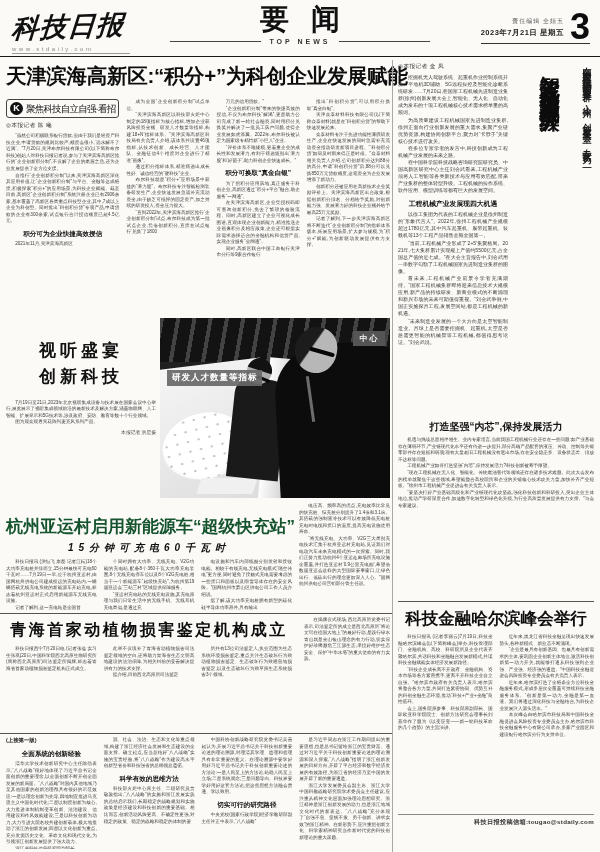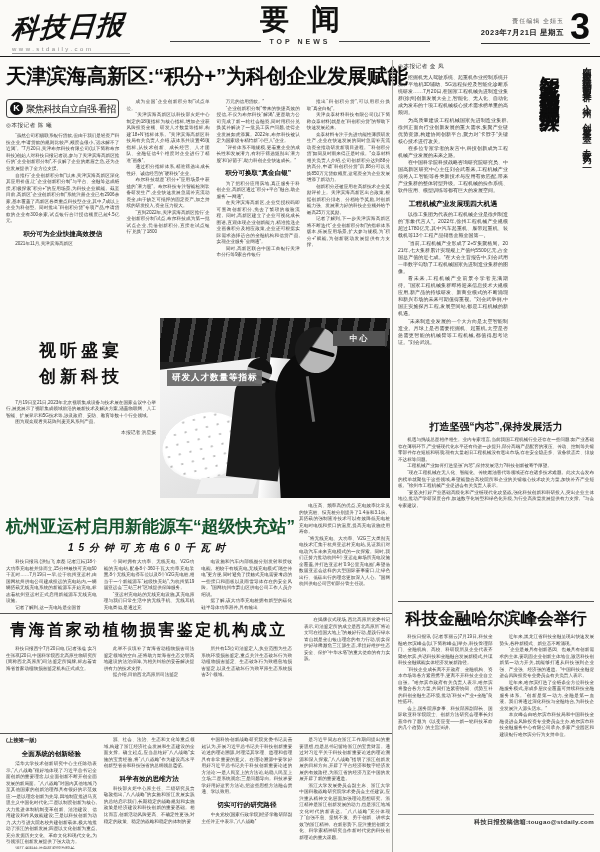--- a/index.html
+++ b/index.html
@@ -54,21 +54,21 @@
     background-size:11px 10px,100% 100%;}
   .ph-stand{position:absolute;left:17%;top:89%;width:56px;height:16px;background:#ededea;transform:skewX(-18deg);}
   .ph-bottle{position:absolute;left:56%;top:72%;width:11px;height:27px;border-radius:4px;background:#9a9a95;opacity:0.75;}
   .ph-person-far{position:absolute;left:31%;top:34%;width:52px;height:100px;background:#1d1d1c;border-radius:16px 16px 0 0;transform:rotate(6deg);}
   .ph-head-far{position:absolute;left:38%;top:22%;width:25px;height:26px;border-radius:50%;background:linear-gradient(#151514 46%,#b3a89d 50%);transform:rotate(18deg);}
   .ph-glass-far{position:absolute;left:41%;top:33%;width:16px;height:3px;background:#0c0c0c;transform:rotate(22deg);}
   .ph-person-near{position:absolute;right:-7%;bottom:-6%;width:56%;height:92%;background:#0f0f0f;border-radius:42% 30% 0 0/30% 20% 0 0;transform:rotate(-3deg);}
   .ph-head-near{position:absolute;right:23%;top:5%;width:42px;height:46px;border-radius:50% 46% 48% 50%;background:linear-gradient(115deg,#1f1f1d 40%,#c0b4a8 43%);transform:rotate(10deg);}
   .ph-glass-near{position:absolute;right:24%;top:18%;width:26px;height:4px;background:#0a0a0a;transform:rotate(16deg);border-radius:2px;}
   .ph-lanyard{position:absolute;right:34%;top:32%;width:3px;height:46px;background:#6e6e6e;transform:rotate(-8deg);}
-  .ph-sign{position:absolute;right:2%;top:7%;background:#5c5450;color:#f0f0ee;font-size:8px;font-weight:bold;letter-spacing:2px;padding:2px 16px;}
+  .ph-sign{position:absolute;right:2%;top:7%;background:#5c5450;color:#f0f0ee;font-size:8px;font-weight:bold;letter-spacing:2px;padding:2px 6px;}
 
   
   #hz{position:absolute;left:6px;top:503px;width:384px;height:108px;display:flex;column-gap:7px;}
   .hz-left{width:286px;flex:none;}
   #hz h2{margin:12px 0 0 0;font-size:17px;font-weight:900;text-align:center;white-space:nowrap;color:#14532d;}
   .hz-sub{font-size:10px;font-weight:bold;text-align:center;letter-spacing:5px;margin:3px 0 4px 0;color:#111;font-style:italic;}
   .hz-cols{display:grid;grid-template-columns:repeat(3,1fr);column-gap:7px;height:58px;overflow:hidden;}
   .hz-col4{flex:1;height:108px;overflow:hidden;}
 
   .rule-h{position:absolute;left:0;width:392px;height:0;border-top:1px solid #555;}

